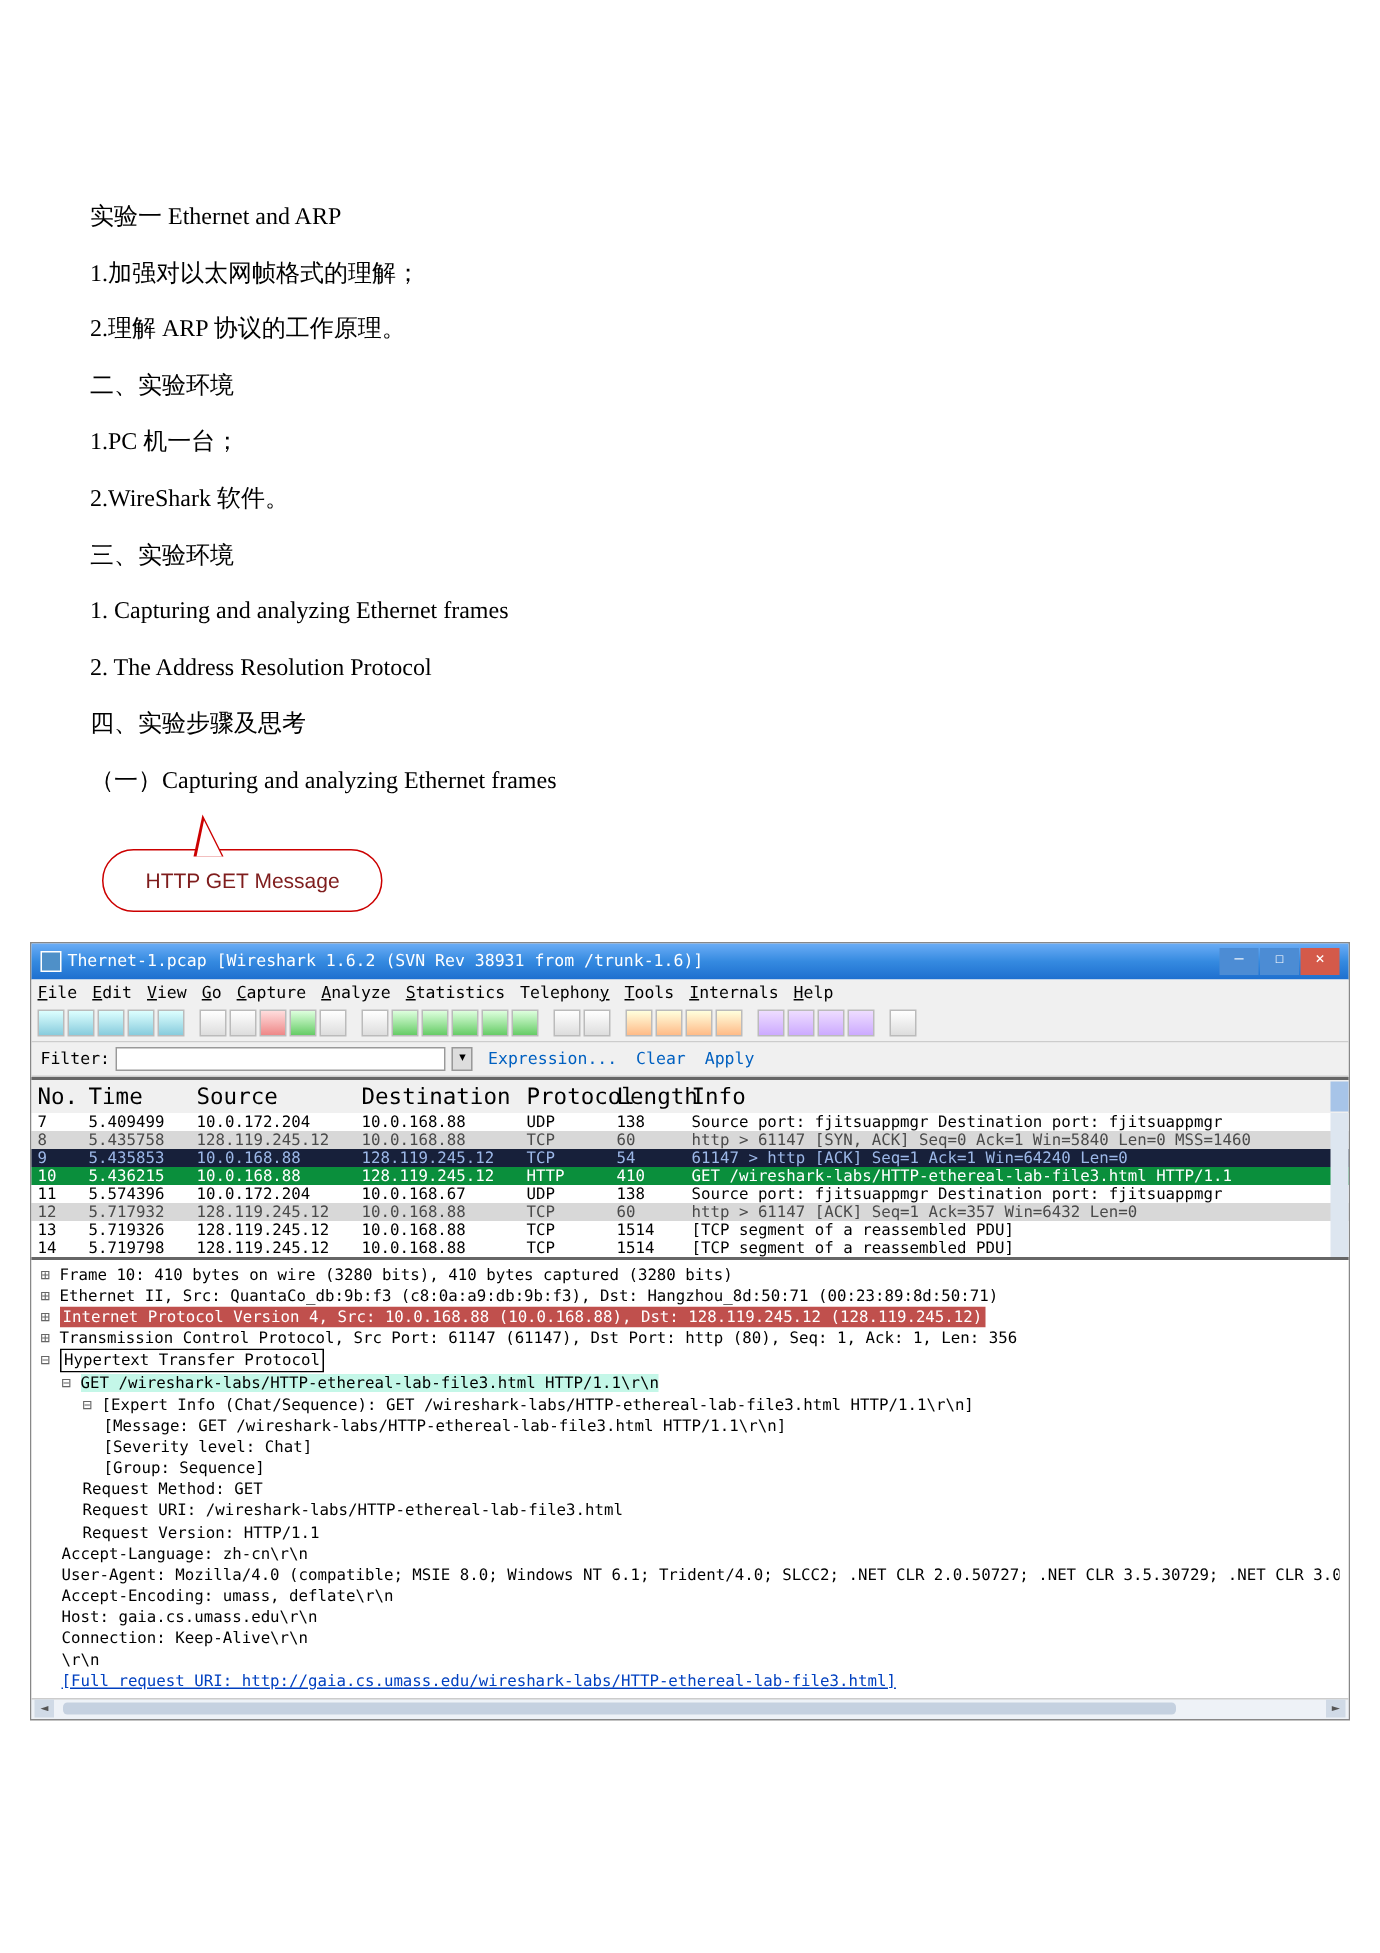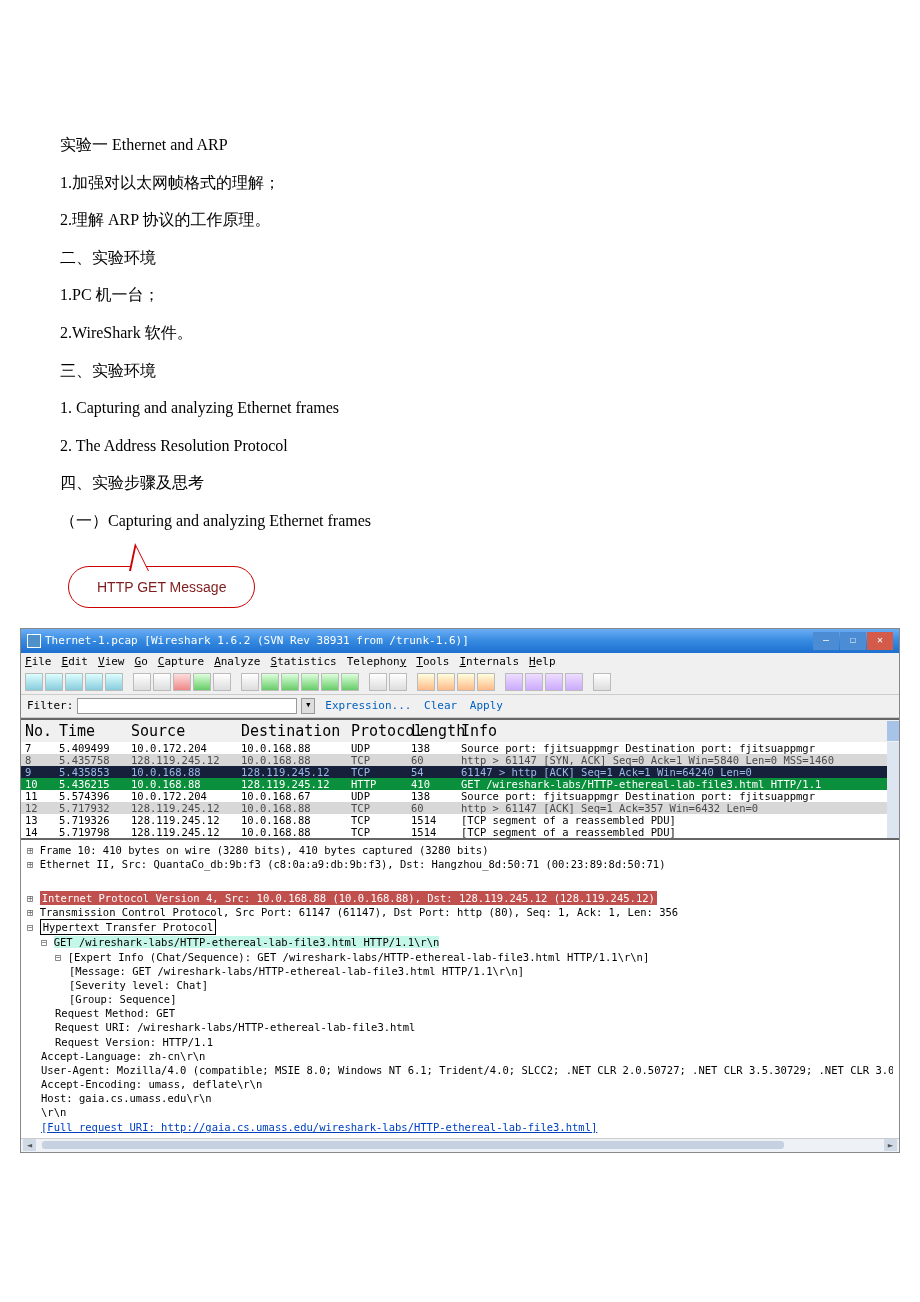--- a/index.html
+++ b/index.html
@@ -190,21 +190,21 @@
 
   .ws-details {
     padding: 3px 6px 4px 6px;
     font-size: 10.5px;
     line-height: 1.35;
     background: #fff;
     font-family: Consolas, monospace;
   }
   .ws-details .ln { white-space: nowrap; overflow: hidden; text-overflow: clip; }
   .ws-details .tree { color: #000; }
-  .ws-details .hl-red { background: #c0504d; color: #fff; display: inline-block; padding: 0 2px; margin-top: 20px; }
+  .ws-details .hl-red { background: #c0504d; color: #fff; display: inline-block; padding: 0 2px; }
   .ws-details .hl-cyan { background: #c4f7e8; }
   .ws-details .boxed { border: 1px solid #000; display: inline-block; padding: 0 2px; }
   .ws-details .blue-link { color: #0040c0; text-decoration: underline; }
   .indent1 { padding-left: 14px; }
   .indent2 { padding-left: 28px; }
   .indent3 { padding-left: 42px; }
   .togg { color: #666; }
 
   .ws-hscroll {
     height: 14px;
@@ -437,20 +437,21 @@
       <div class="ln indent3"><span>[Message: GET /wireshark-labs/HTTP-ethereal-lab-file3.html HTTP/1.1\r\n]</span></div>
       <div class="ln indent3"><span>[Severity level: Chat]</span></div>
       <div class="ln indent3"><span>[Group: Sequence]</span></div>
       <div class="ln indent2"><span>Request Method: GET</span></div>
       <div class="ln indent2"><span>Request URI: /wireshark-labs/HTTP-ethereal-lab-file3.html</span></div>
       <div class="ln indent2"><span>Request Version: HTTP/1.1</span></div>
       <div class="ln indent1"><span>Accept-Language: zh-cn\r\n</span></div>
       <div class="ln indent1"><span>User-Agent: Mozilla/4.0 (compatible; MSIE 8.0; Windows NT 6.1; Trident/4.0; SLCC2; .NET CLR 2.0.50727; .NET CLR 3.5.30729; .NET CLR 3.0.30729; Media Center PC 6.0;</span></div>
       <div class="ln indent1"><span>Accept-Encoding: umass, deflate\r\n</span></div>
       <div class="ln indent1"><span>Host: gaia.cs.umass.edu\r\n</span></div>
+      <div class="ln indent1"><span>Connection: Keep-Alive\r\n</span></div>
       <div class="ln indent1"><span>\r\n</span></div>
       <div class="ln indent1"><span class="blue-link">[Full request URI: http://gaia.cs.umass.edu/wireshark-labs/HTTP-ethereal-lab-file3.html]</span></div>
     </div>
 
     <div class="ws-hscroll">
       <span class="hs-arrow">◄</span>
       <span class="hs-thumb"></span>
       <span class="hs-arrow">►</span>
     </div>
 

